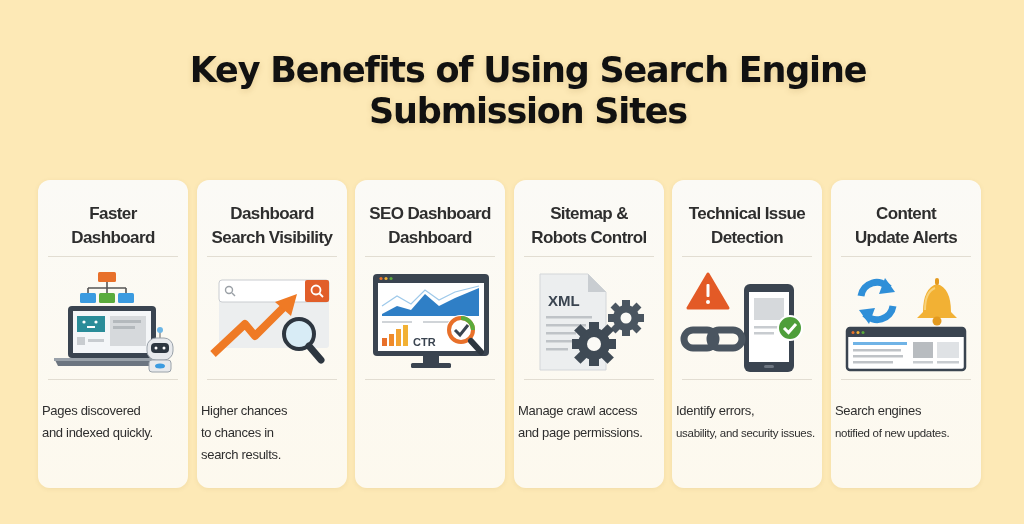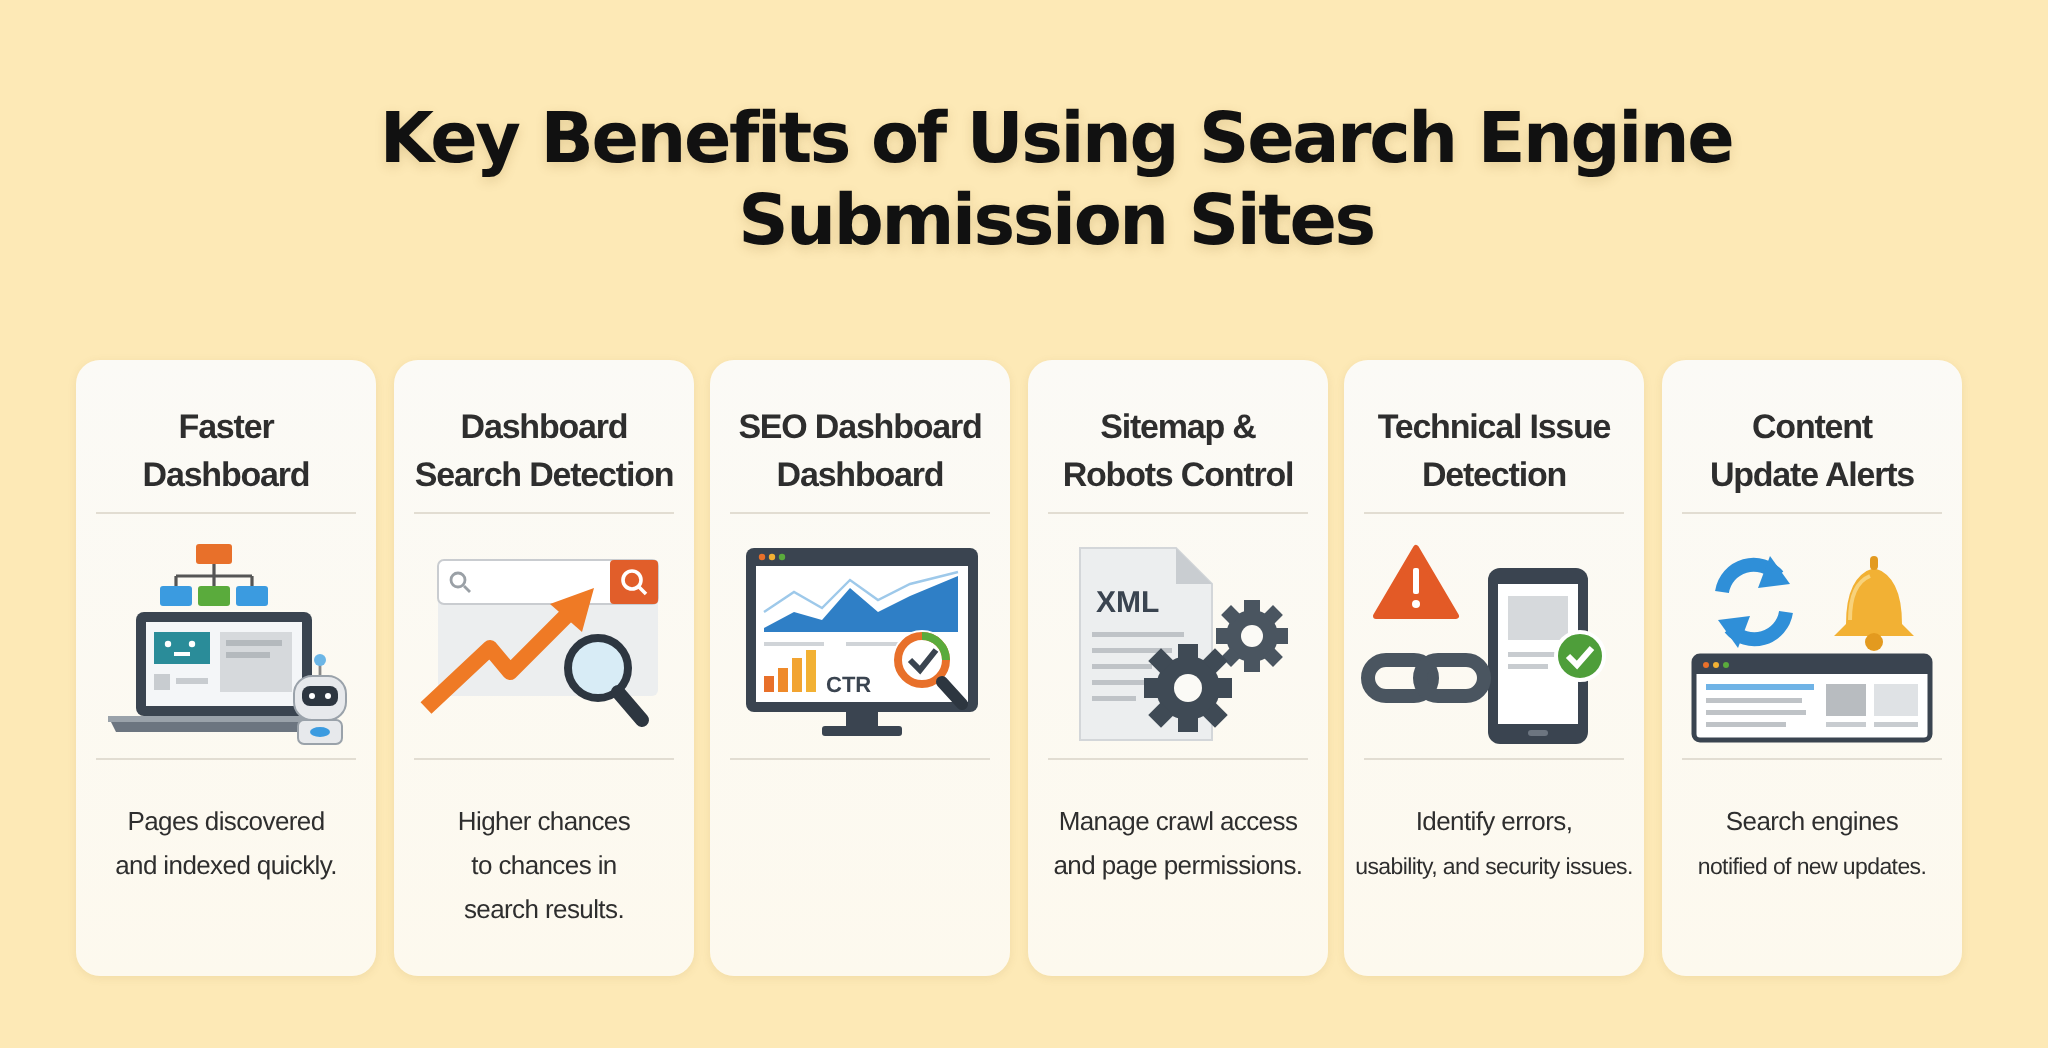--- a/index.html
+++ b/index.html
@@ -29,21 +29,21 @@
     text-align: center; font-family: "Liberation Sans", sans-serif;
     font-weight: bold; font-size: 17px; line-height: 24px; color: #2e2e2e;
     letter-spacing: -0.6px;
   }
   .divider { position: absolute; left: 10px; right: 10px; height: 1px; background: #e2ddd2; }
   .divider.top { top: 76px; }
   .divider.bottom { top: 199px; }
   .illus { position: absolute; left: 8px; top: 86px; width: 134px; height: 108px; }
   .desc {
     position: absolute; left: 4px; right: 4px; top: 220px;
-    text-align: center; font-size: 13px; line-height: 22px; color: #2e2e2e;
+    font-size: 13px; line-height: 22px; color: #2e2e2e;
     letter-spacing: -0.3px;
   }
   .desc .small { font-size: 11.5px; }
 </style>
 </head>
 <body>
 
 <h1 class="title">
   <span>Key Benefits of Using Search Engine</span><br>
   <span>Submission Sites</span>
@@ -88,21 +88,21 @@
     <div class="divider bottom"></div>
     <p class="desc">
       <span>Pages discovered</span><br>
       <span>and indexed quickly.</span>
     </p>
   </div>
 
   <div class="card" style="left:159px">
     <h2>
       <span>Dashboard</span><br>
-      <span>Search Detection</span>
+      <span>Search Visibility</span>
     </h2>
     <div class="divider top"></div>
     <svg class="illus" viewBox="0 0 134 108">
       <rect x="14" y="22" width="110" height="60" rx="3" fill="#eceeef"></rect>
       <rect x="14" y="14" width="110" height="22" rx="3" fill="#fff" stroke="#c9ccd0"></rect>
       <circle cx="24" cy="24" r="3.5" fill="none" stroke="#9aa0a6" stroke-width="1.4"></circle>
       <line x1="27" y1="27" x2="30" y2="30" stroke="#9aa0a6" stroke-width="1.4"></line>
       <rect x="100" y="14" width="24" height="22" rx="2" fill="#e15e2a"></rect>
       <circle cx="111" cy="24" r="4.5" fill="none" stroke="#fff" stroke-width="1.8"></circle>
       <line x1="114.5" y1="27.5" x2="118" y2="31" stroke="#fff" stroke-width="1.8"></line>

